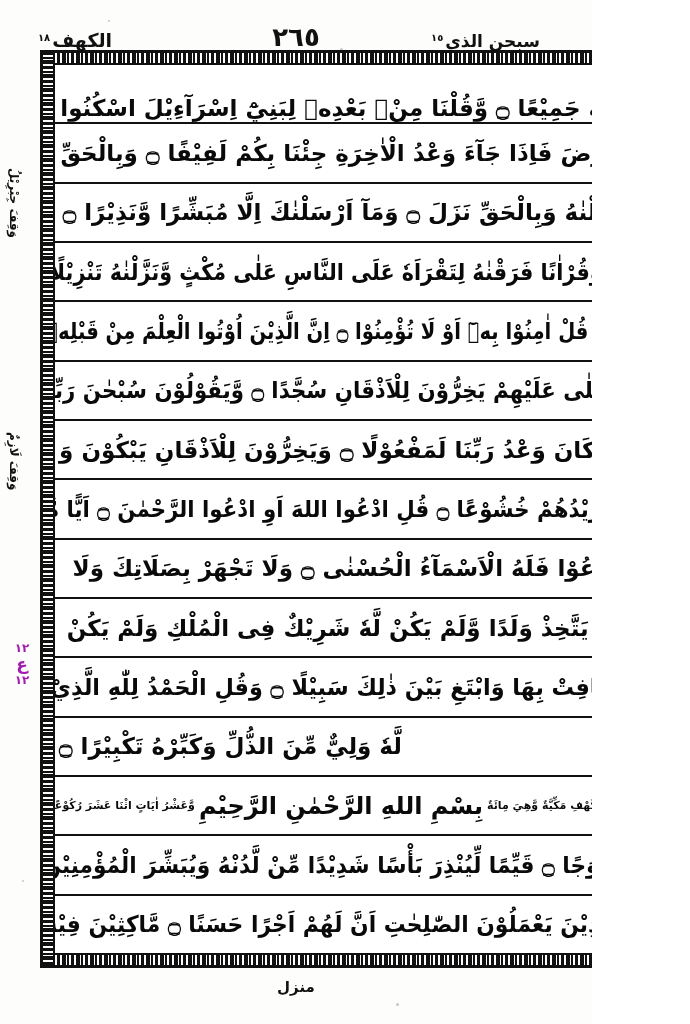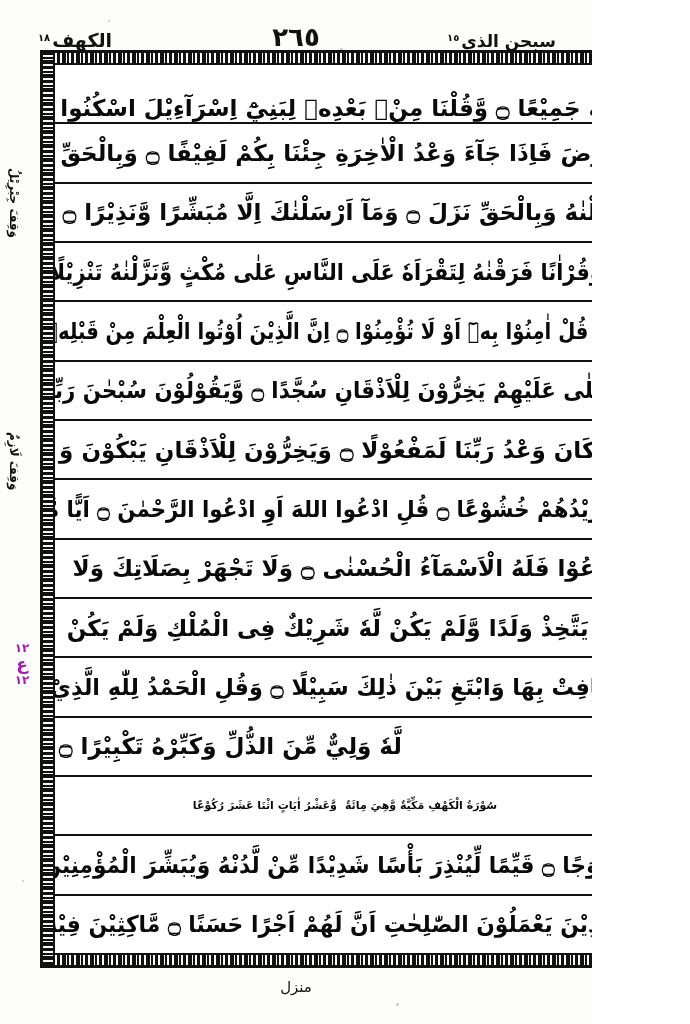--- a/index.html
+++ b/index.html
@@ -36,21 +36,21 @@
   }
   .hdr-left, .hdr-right, .hdr-page {
     position: absolute;
     bottom: 0;
     color: #111;
     line-height: 1;
     white-space: nowrap;
     direction: rtl;
   }
   .hdr-left  { left: 2px;  font-size: 19px; font-weight: 700; }
-  .hdr-right { right: 2px; font-size: 17px; font-weight: 700; }
+  .hdr-right { right: 18px; font-size: 17px; font-weight: 700; }
   .hdr-page  {
     left: 0; right: 0;
     text-align: center;
     font-size: 26px;
     font-weight: 700;
     letter-spacing: 1px;
   }
   .hdr-num {
     font-size: 10px;
     font-weight: 700;
@@ -201,21 +201,21 @@
   .ruku-mark .ayn { font-size: 17px; display: block; }
 
   
   .footer {
     position: absolute;
     left: 0; right: 0;
     top: 978px;
     text-align: center;
     direction: rtl;
     font-size: 15px;
-    font-weight: 400;
+    font-weight: 700;
     color: #111;
   }
 </style>
 </head>
 <body>
 
 <div class="page">
 
   <div class="speck" style="left:340px;top:48px;width:3px;height:3px;"></div>
   <div class="speck" style="left:108px;top:20px;width:2px;height:2px;"></div>
@@ -275,20 +275,21 @@
         </div>
       <div class="ayah-line">
           <div class="ayah-text" style="transform: scaleX(0.971138);">تُخَافِتْ بِهَا وَابْتَغِ بَيْنَ ذٰلِكَ سَبِيْلًا ۝ وَقُلِ الْحَمْدُ لِلّٰهِ الَّذِيْ</div>
         </div>
       <div class="ayah-line centered">
           <div class="ayah-text" style="transform: scaleX(1);">لَّهٗ وَلِيٌّ مِّنَ الذُّلِّ وَكَبِّرْهُ تَكْبِيْرًا ۝</div>
         </div>
 
       <div class="surah-band">
         <div class="side">سُوْرَةُ الْكَهْفِ مَكِّيَّةٌ وَّهِيَ مِائَةٌ</div>
+        <div class="bismillah">بِسْمِ اللهِ الرَّحْمٰنِ الرَّحِيْمِ</div>
         <div class="side">وَّعَشْرُ اٰيَاتٍ اثْنَا عَشَرَ رُكُوْعًا</div>
       </div>
 
       <div class="ayah-line">
           <div class="ayah-text" style="transform: scaleX(0.942339);">عِوَجًا ۝ قَيِّمًا لِّيُنْذِرَ بَأْسًا شَدِيْدًا مِّنْ لَّدُنْهُ وَيُبَشِّرَ الْمُؤْمِنِيْنَ</div>
         </div>
       <div class="ayah-line">
           <div class="ayah-text" style="transform: scaleX(0.94859);">الَّذِيْنَ يَعْمَلُوْنَ الصّٰلِحٰتِ اَنَّ لَهُمْ اَجْرًا حَسَنًا ۝ مَّاكِثِيْنَ فِيْهِ</div>
         </div>
 

